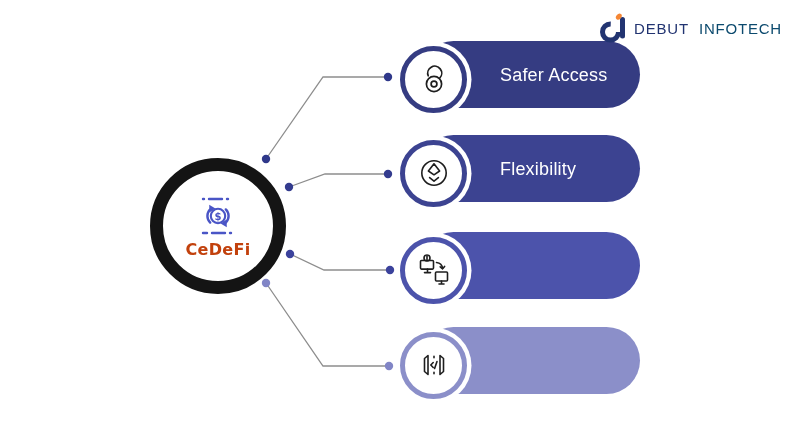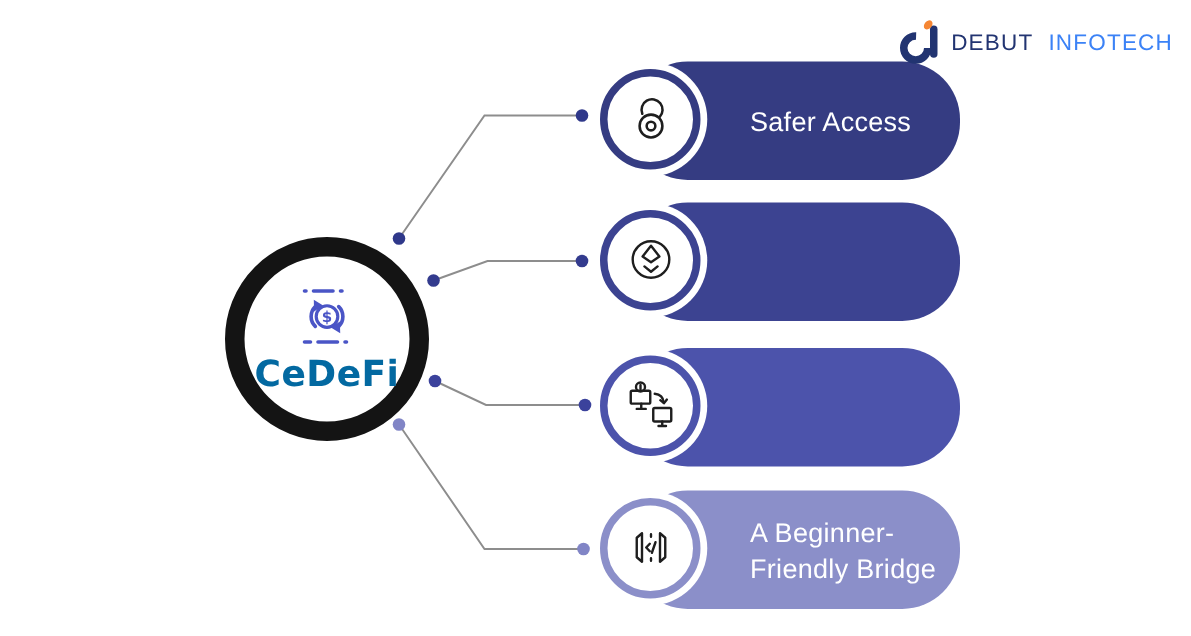--- a/index.html
+++ b/index.html
@@ -6,38 +6,38 @@
   body{
     width:794px;height:424px;position:relative;overflow:hidden;
     background:#ffffff;
     font-family:"Liberation Sans", sans-serif;
   }
 
   
   .logo{position:absolute;top:12px;right:12px;display:flex;align-items:center;gap:5px;z-index:5;}
   .logo-word{font-size:15px;font-weight:normal;letter-spacing:0.8px;line-height:1;}
   .logo-word1{color:#223471;margin-right:5px;}
-  .logo-word2{color:#3b82f6;}
+  .logo-word2{color:#0c4a6e;}
 
   
   .connectors{position:absolute;left:0;top:0;width:794px;height:424px;z-index:1;}
 
   
   .hub{
     position:absolute;left:150px;top:158px;width:110px;height:110px;
     border:13px solid #141414;border-radius:50%;background:#ffffff;z-index:2;
     display:flex;flex-direction:column;align-items:center;justify-content:center;
   }
   .hub-label{
-    font-family:"DejaVu Sans", sans-serif;font-weight:bold;font-size:24px;
-    color:#0369a1;margin-top:2px;letter-spacing:0.3px;
+    font-family:"DejaVu Sans", sans-serif;font-weight:bold;font-size:16px;
+    color:#c2410c;margin-top:2px;letter-spacing:0.3px;
   }
 
   
-  .pill{position:absolute;left:400px;width:240px;height:79px;z-index:2;}
+  .pill{position:absolute;left:400px;width:240px;height:67px;z-index:2;}
   .pill-1{top:41px;}
   .pill-2{top:135px;}
   .pill-3{top:232px;}
   .pill-4{top:327px;}
   .pill-body{
     position:absolute;left:20px;top:0;right:0;bottom:0;
     border-radius:38.5px;z-index:1;
   }
   .pill-badge{
     position:absolute;left:0;top:4.5px;width:57px;height:57px;
@@ -117,20 +117,21 @@
   <div class="pill-body" style="background: rgb(60, 67, 145);"></div>
   <div class="pill-badge" style="border-color: rgb(60, 67, 145);">
     <svg class="icon-svg" width="36" height="36" viewBox="0 0 36 36">
       <g stroke="#1e1e1e" stroke-width="1.6" fill="none" stroke-linecap="round" stroke-linejoin="round">
         <circle cx="18" cy="18" r="12.2"></circle>
         <path d="M18,8.8 L23.6,16 L18,19.8 L12.4,16 Z"></path>
         <path d="M13.6,22.6 L18,26.2 L22.4,22.6"></path>
       </g>
     </svg>
   </div>
+  <div class="pill-label">Flexibility</div>
 </div>
 
 <div class="pill pill-3">
   <div class="pill-body" style="background: rgb(76, 83, 171);"></div>
   <div class="pill-badge" style="border-color: rgb(76, 83, 171);">
     <svg class="icon-svg" width="36" height="36" viewBox="0 0 36 36">
       <g stroke="#1e1e1e" stroke-width="1.6" fill="none" stroke-linecap="round" stroke-linejoin="round">
         <rect x="4.5" y="8.5" width="13" height="8.6" rx="1"></rect>
         <path d="M8.5,20.6 h6 M11.5,17.1 v3.5"></path>
         <circle cx="11" cy="6" r="3"></circle>
@@ -150,15 +151,13 @@
     <svg class="icon-svg" width="36" height="36" viewBox="0 0 36 36">
       <g stroke="#1e1e1e" stroke-width="1.6" fill="none" stroke-linecap="round" stroke-linejoin="round">
         <path d="M12,8.5 L8.5,11.5 V24.5 L12,27.5 Z"></path>
         <path d="M24,8.5 L27.5,11.5 V24.5 L24,27.5 Z"></path>
         <path d="M17.2,15.5 L14.8,18 L17.2,20.5"></path>
         <path d="M21,14.5 L18.6,21.5"></path>
         <path d="M18,9.2 v1.6 M18,25.2 v1.6" stroke-dasharray="1.6 1.4"></path>
       </g>
     </svg>
   </div>
-  <div class="pill-label">A Beginner-
-Friendly Bridge</div>
 </div>
 
 </body></html>

